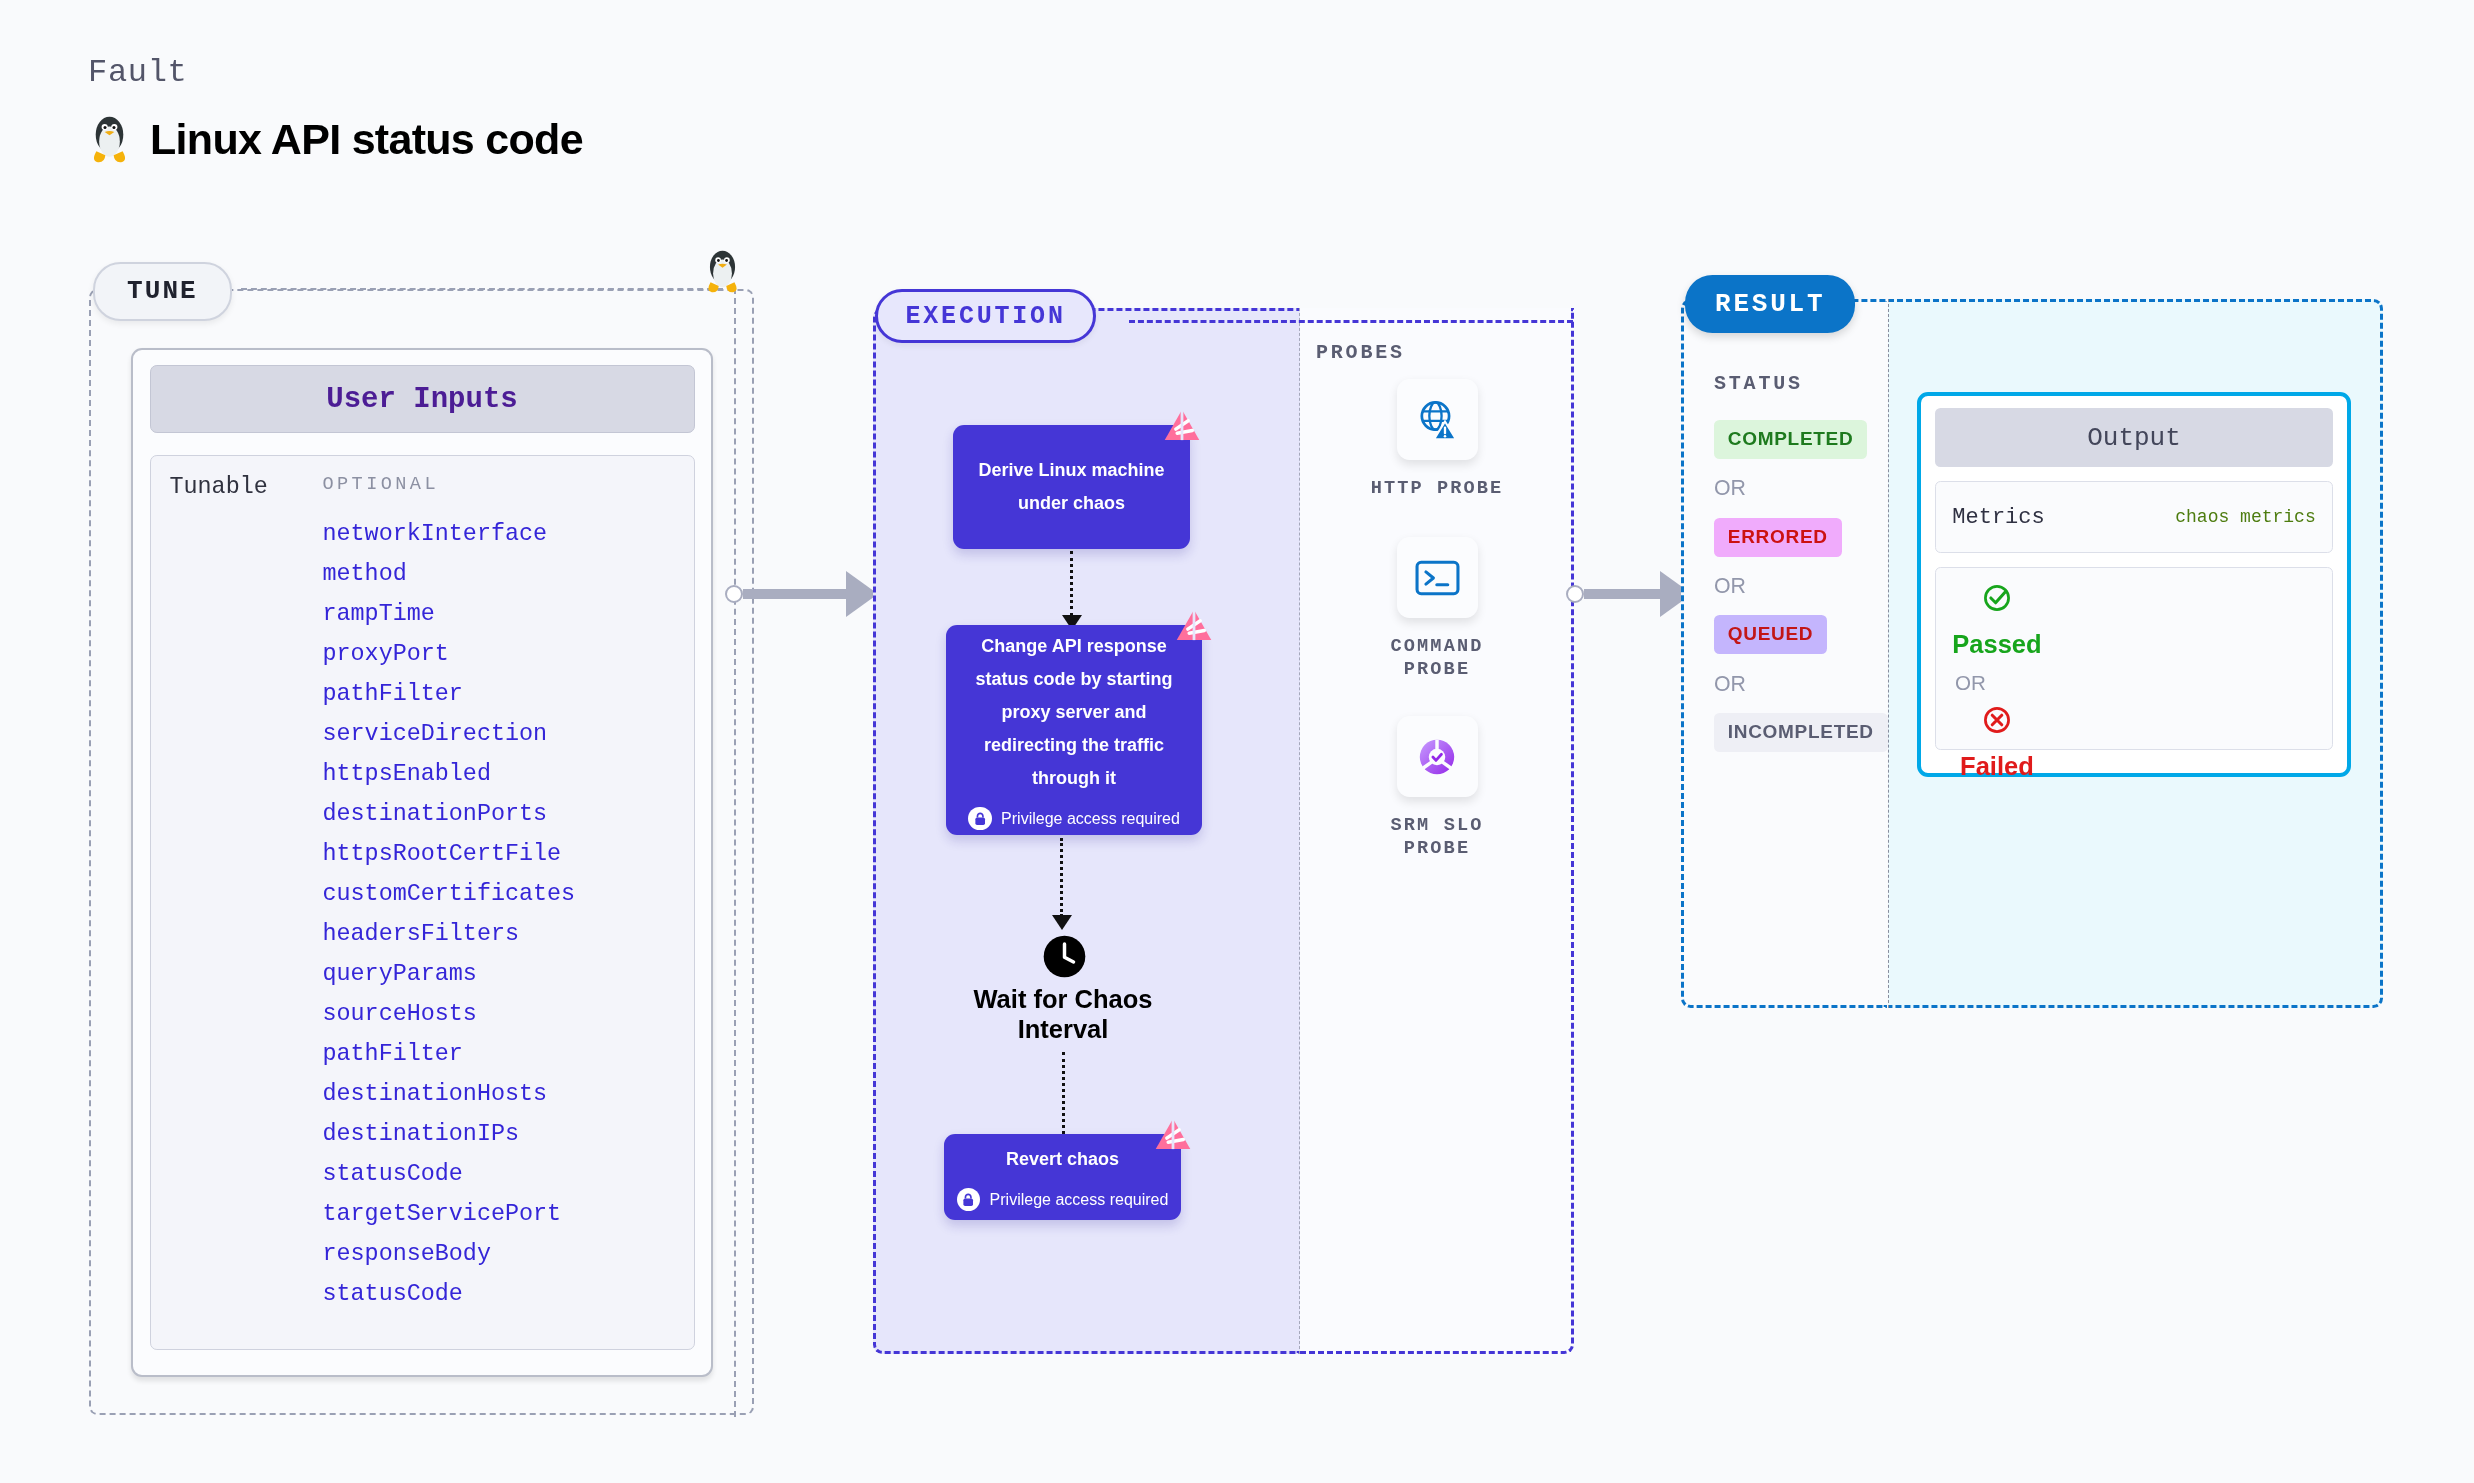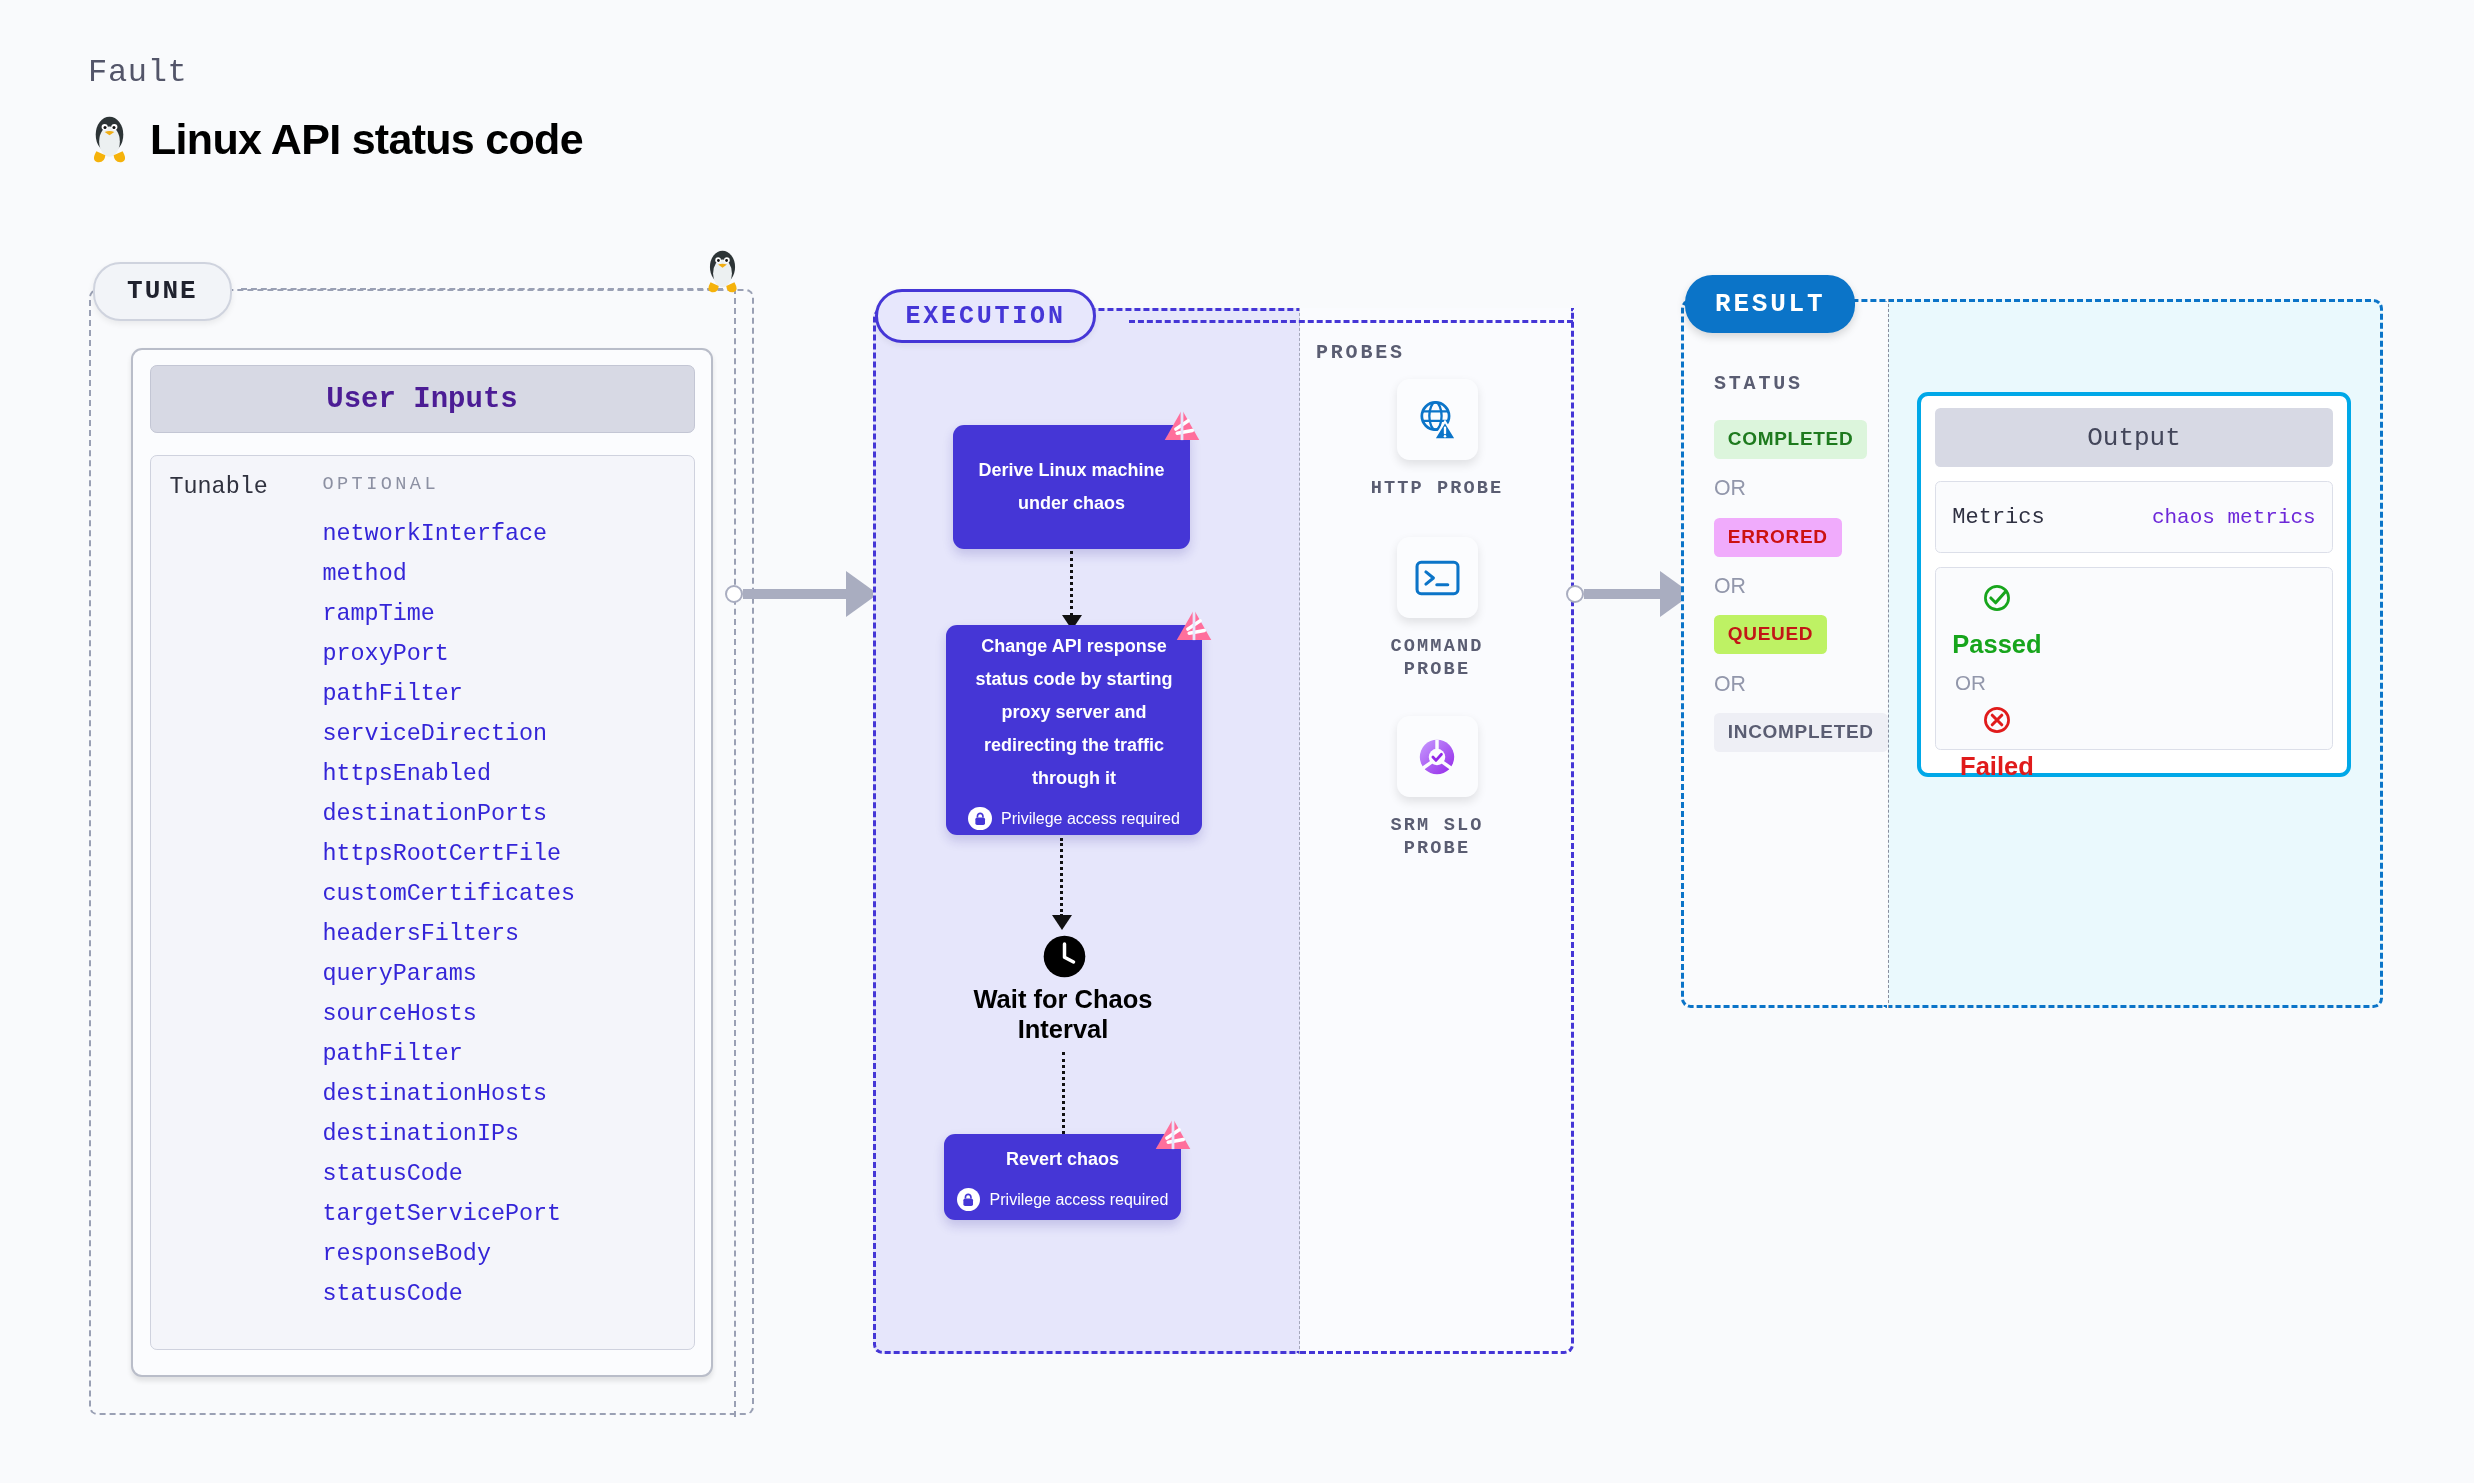--- a/index.html
+++ b/index.html
@@ -180,21 +180,21 @@
     display:flex;align-items:center;justify-content:center;
     font-family:"Liberation Mono", monospace;font-size:26px;color:#43465a;
   }
   .out-row{
     margin:13.8px 13.8px 0 13.8px;border:1.4px solid #dcdfe9;border-radius:5.5px;
     background:#fafbfd;display:flex;padding:15px 16.5px;box-sizing:border-box;
   }
   .out-key{
     width:110px;font-family:"Liberation Mono", monospace;font-size:22px;color:#2f3142;line-height:29px;
   }
-  .out-val{font-family:"Liberation Mono", monospace;font-size:21px;color:#6d28d9;}
+  .out-val{font-family:"Liberation Mono", monospace;font-size:18px;color:#4d7c0f;}
   .pf-row{display:flex;align-items:center;gap:11px;font-size:25.5px;font-weight:bold;flex-direction:column;}
 </style>
 </head>
 <body>
 
 <div id="fault-label">Fault</div>
 
 <div id="title-row">
   <span>
     <svg class="penguin" width="43" height="51" viewBox="0 0 62 74">
@@ -400,21 +400,21 @@
 <div id="result-right-dashed"></div>
 <div id="result-left-dashed"></div>
 <div id="result-divider"></div>
 <div id="result-badge">RESULT</div>
 <div id="status-title">STATUS</div>
 
 <div class="status-chip" style="top: 420px; background: rgb(220, 245, 220); color: rgb(30, 122, 30);">COMPLETED</div>
 <div class="or-text" style="top:476px;">OR</div>
 <div class="status-chip" style="top: 518px; background: #f0abfc; color: rgb(204, 17, 17);">ERRORED</div>
 <div class="or-text" style="top:574px;">OR</div>
-<div class="status-chip" style="top: 615px; background: #bef264; color: rgb(194, 22, 22);">QUEUED</div>
+<div class="status-chip" style="top: 615px; background: #c4b5fd; color: rgb(194, 22, 22);">QUEUED</div>
 <div class="or-text" style="top:672px;">OR</div>
 <div class="status-chip" style="top: 713px; background: rgb(238, 239, 245); color: rgb(90, 93, 114);">INCOMPLETED</div>
 
 <div id="output-card">
   <div id="output-header">Output</div>
   <div class="out-row" style="height:72px;align-items:center;justify-content:space-between;">
     <div class="out-key">Metrics</div>
     <div class="out-val">chaos metrics</div>
   </div>
   <div class="out-row" style="height:183px;">

